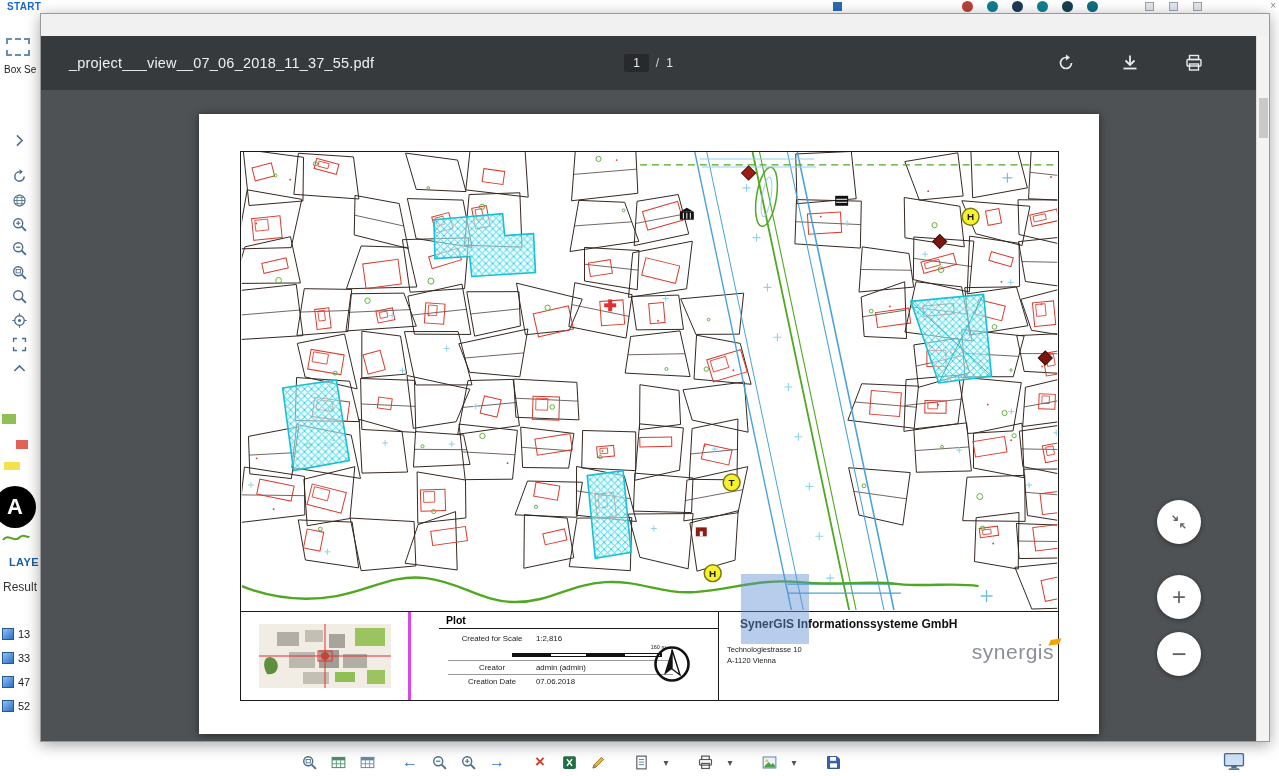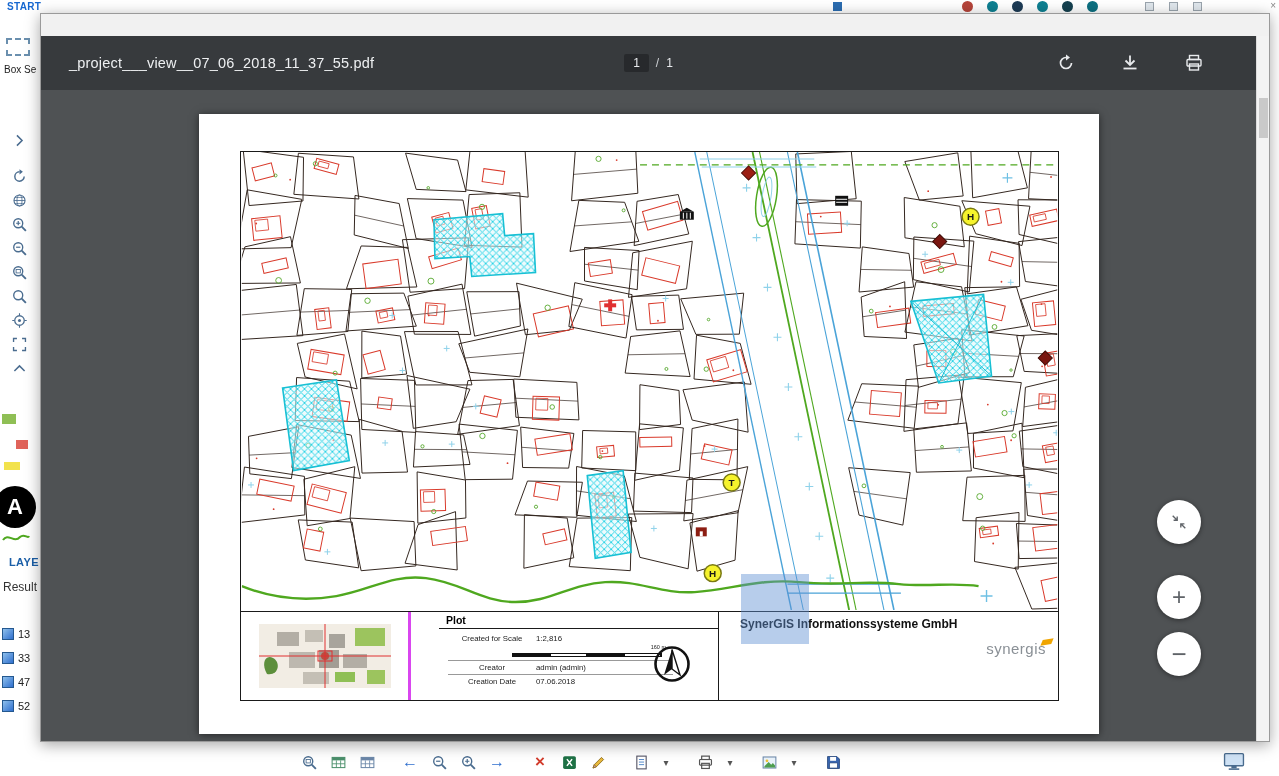--- a/index.html
+++ b/index.html
@@ -95,21 +95,21 @@
   .sb-seg { width:37px; height:100%; }
   .sb-b { background:#111; } .sb-w { background:#fff; border-left:1px solid #111; border-right:1px solid #111; }
   .sb-label { position:absolute; right:-4px; top:-3px; font-size:5.5px; color:#222; }
   .line-row { border-top:1px solid #999; }
   .tb-north { position:absolute; right:26px; top:15px; width:40px; height:40px; }
   .tb-coord { height:17px; border-bottom:1px solid #1a1a1a; display:flex; justify-content:space-between; font-size:8.8px; color:#222; padding:3px 8px 0 8px; }
   .tb-company { position:relative; height:71px; padding:5px 8px 0 8px; }
   .company-name { font-size:12px; font-weight:bold; color:#111;margin-left:13px; }
   .addr { font-size:7.5px; color:#222; line-height:1.4; }
   .addr-block { margin-top:14px; }
-  .tb-logo { position:absolute; right:12px; top:28px; font-size:15px; color:#8a9096; letter-spacing:.5px; }
+  .tb-logo { position:absolute; right:4px; top:28px; font-size:21px; color:#8a9096; letter-spacing:.5px; }
   .logo-spark { position:absolute; right:-6px; top:-1px; width:10px; height:6px; background:#f0a500; transform:skewX(-30deg) rotate(-10deg); }
 
   .sel-highlight { position:absolute; left:542px; top:460px; width:68px; height:70px; background:rgba(95,145,210,.45); pointer-events:none; }
 
   
   .float-btn { position:absolute; right:55px; width:44px; height:44px; border-radius:50%; background:#fff;
                box-shadow:0 1px 5px rgba(0,0,0,.45); display:flex; align-items:center; justify-content:center;
                color:#5f6368; cursor:pointer; }
   .fb-fit { top:410px; } .fb-plus { top:485px; font-size:24px; } .fb-minus { top:542px; font-size:26px; }
   .float-btn svg { width:18px; height:18px; }
@@ -874,20 +874,24 @@
                       <path d="M20,5.5 L12,31 L20,25 Z" fill="#111"></path>
                       <path d="M20,5.5 L28,31 L20,25 Z" fill="#fff" stroke="#111" stroke-width="1.4"></path>
                     </svg>
                   </div>
                 </div>
               </div>
 
               <div class="tb-right">
                 <div class="tb-company">
                   <div class="company-name">SynerGIS Informationssysteme GmbH</div>
+                  <div class="addr-block">
+                    <div class="addr">Technologiestrasse 10</div>
+                    <div class="addr">A-1120 Vienna</div>
+                  </div>
                   <div class="tb-logo">
                     <span>synergis</span>
                     <span class="logo-spark"></span>
                   </div>
                 </div>
               </div>
             </div>
           </div>
 
           <div class="sel-highlight"></div>

